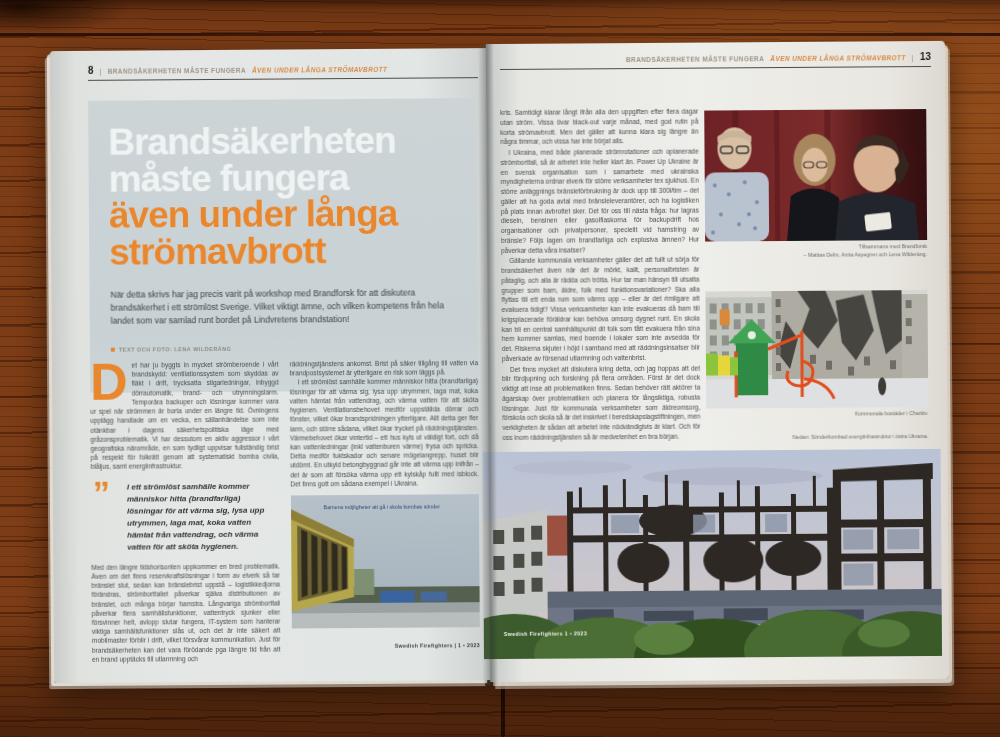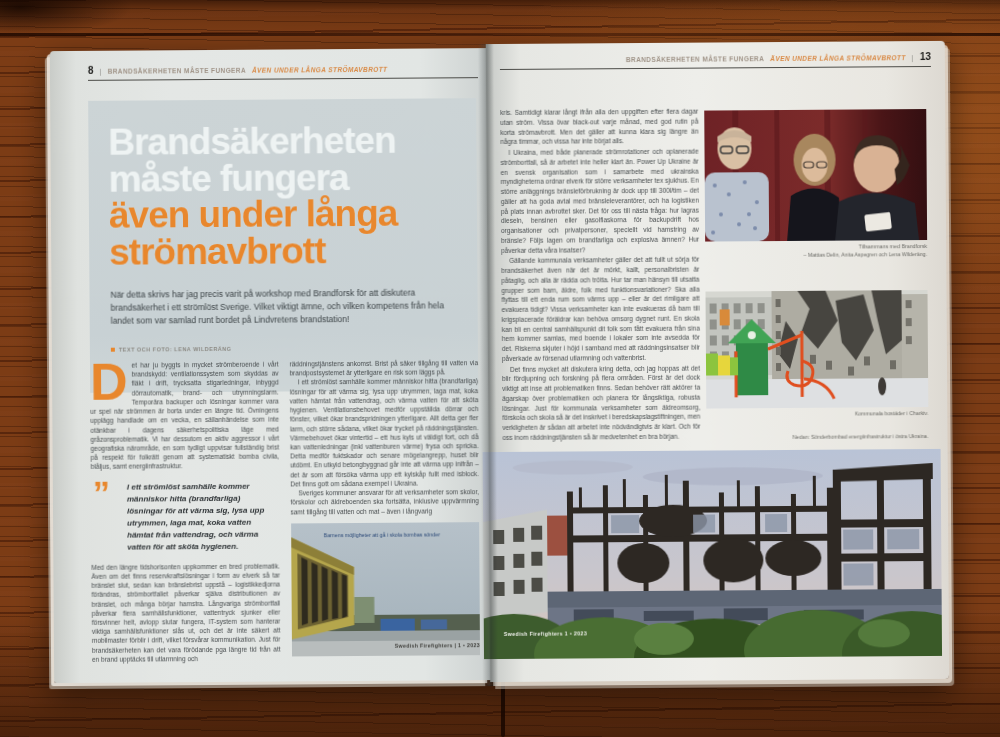--- a/index.html
+++ b/index.html
@@ -117,21 +117,20 @@
         <div><span class="dropcap">D</span><span>et har ju byggts in mycket strömberoende i vårt brandskydd: ventilationssystem som skyddas av fläkt i drift, trycksatta stigarledningar, inbyggd dörrautomatik, brand- och utrymningslarm. Temporära backuper och lösningar kommer vara ur spel när strömmen är borta under en längre tid. Övningens upplägg handlade om en vecka, en sällanhändelse som inte otänkbar i dagens säkerhetspolitiska läge med gråzonsproblematik. Vi har dessutom en aktiv aggressor i vårt geografiska närområde, en som tydligt uppvisar fullständig brist på respekt för folkrätt genom att systematiskt bomba civila, blåljus, samt energiinfrastruktur.</span></div>
         <div class="pullquote">
           <span class="pq-mark">”</span>
           <span class="pq-text">I ett strömlöst samhälle kommer människor hitta (brandfarliga) lösningar för att värma sig, lysa upp utrymmen, laga mat, koka vatten hämtat från vattendrag, och värma vatten för att sköta hygienen.</span>
         </div>
         <div>Med den längre tidshorisonten uppkommer en bred problematik. Även om det finns reservkraftslösningar i form av elverk så tar bränslet slut, sedan kan bränslebrist uppstå – logistikkedjorna förändras, strömbortfallet påverkar själva distributionen av bränslet, och många börjar hamstra. Långvariga strömbortfall påverkar flera samhällsfunktioner, vattentryck sjunker eller försvinner helt, avlopp slutar fungera, IT-system som hanterar viktiga samhällsfunktioner slås ut, och det är inte säkert att mobilmaster förblir i drift, vilket försvårar kommunikation. Just för brandsäkerheten kan det vara förödande pga längre tid från att en brand upptäcks till utlarmning och</div>
       </div>
       <div class="col">
         <div>räddningstjänstens ankomst. Brist på säker tillgång till vatten via brandpostsystemet är ytterligare en risk som läggs på.</div>
         <div class="indent">I ett strömlöst samhälle kommer människor hitta (brandfarliga) lösningar för att värma sig, lysa upp utrymmen, laga mat, koka vatten hämtat från vattendrag, och värma vatten för att sköta hygienen. Ventilationsbehovet medför uppställda dörrar och fönster, vilket ökar brandspridningen ytterligare. Allt detta ger fler larm, och större sådana, vilket ökar trycket på räddningstjänsten. Värmebehovet ökar vintertid – ett hus kyls ut väldigt fort, och då kan vattenledningar (inkl vattenburen värme) frysa och spricka. Detta medför fuktskador och senare mögelangrepp, huset blir utdömt. En utkyld betongbyggnad går inte att värma upp inifrån – det är som att försöka värma upp ett kylskåp fullt med isblock. Det finns gott om sådana exempel i Ukraina.</div>
-        <div class="indent">Sveriges kommuner ansvarar för att verksamheter som skolor, förskolor och äldreboenden ska fortsätta, inklusive uppvärmning samt tillgång till vatten och mat – även i långvarig</div>
         <div class="photo school-photo">
           <svg width="100%" height="100%" viewBox="0 0 187 133" preserveAspectRatio="none">
             <defs>
               <linearGradient id="sky1" x1="0" y1="0" x2="0" y2="1">
                 <stop offset="0" stop-color="#b6c1c9"></stop>
                   <stop offset="1" stop-color="#a3b1ba"></stop>
               </linearGradient>
             </defs>
             <rect x="0" y="0" width="187" height="133" fill="url(#sky1)"></rect>
             <rect x="0" y="92" width="187" height="24" fill="#55604f"></rect>

